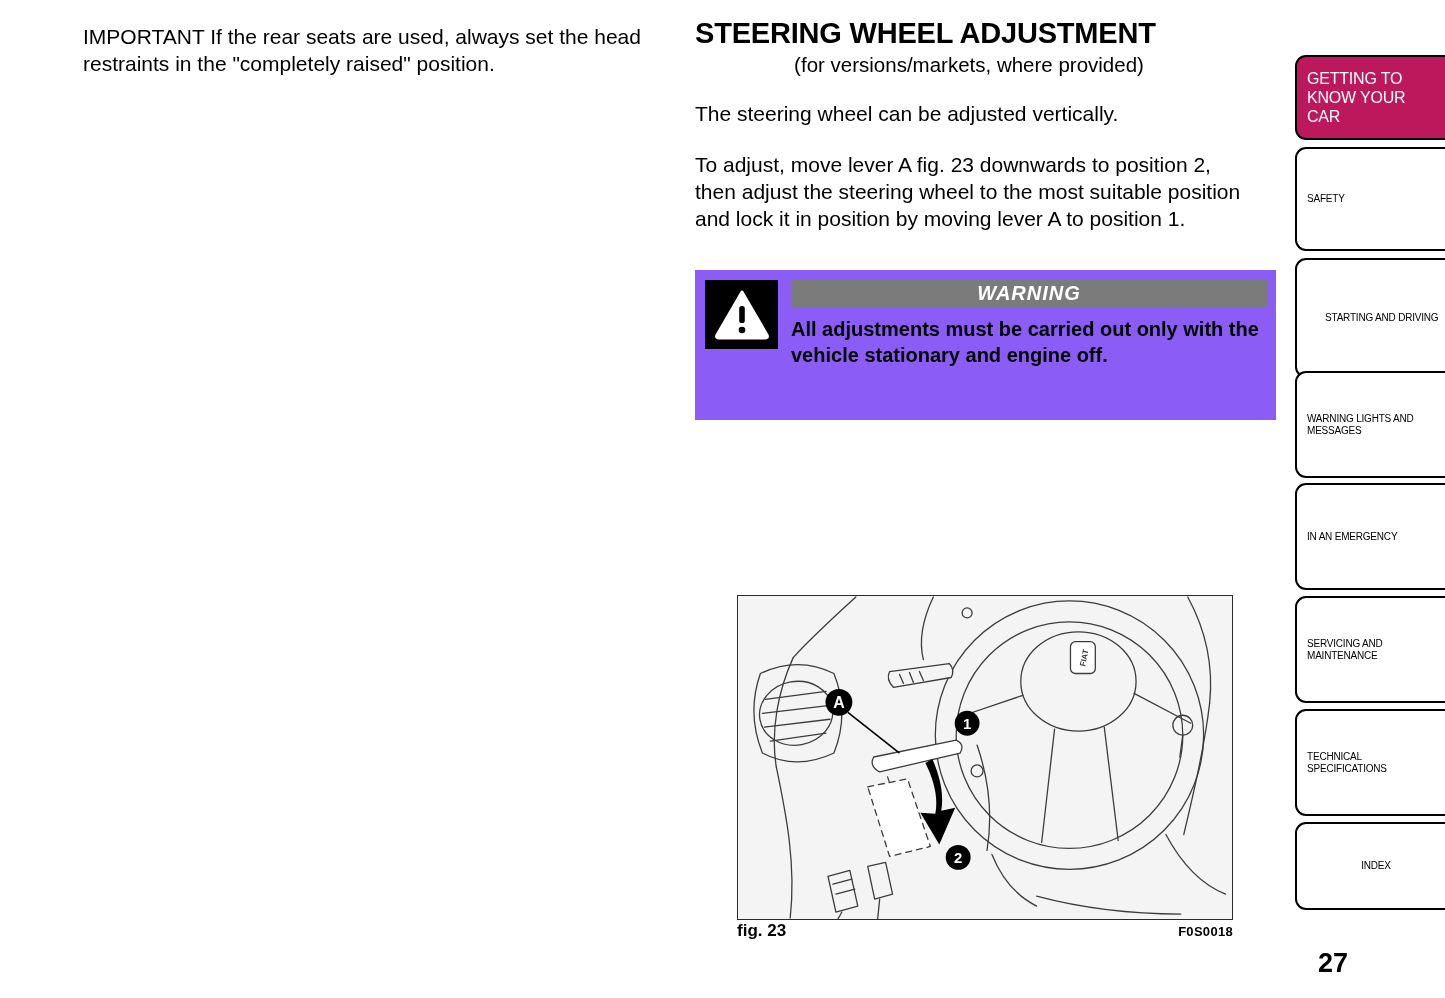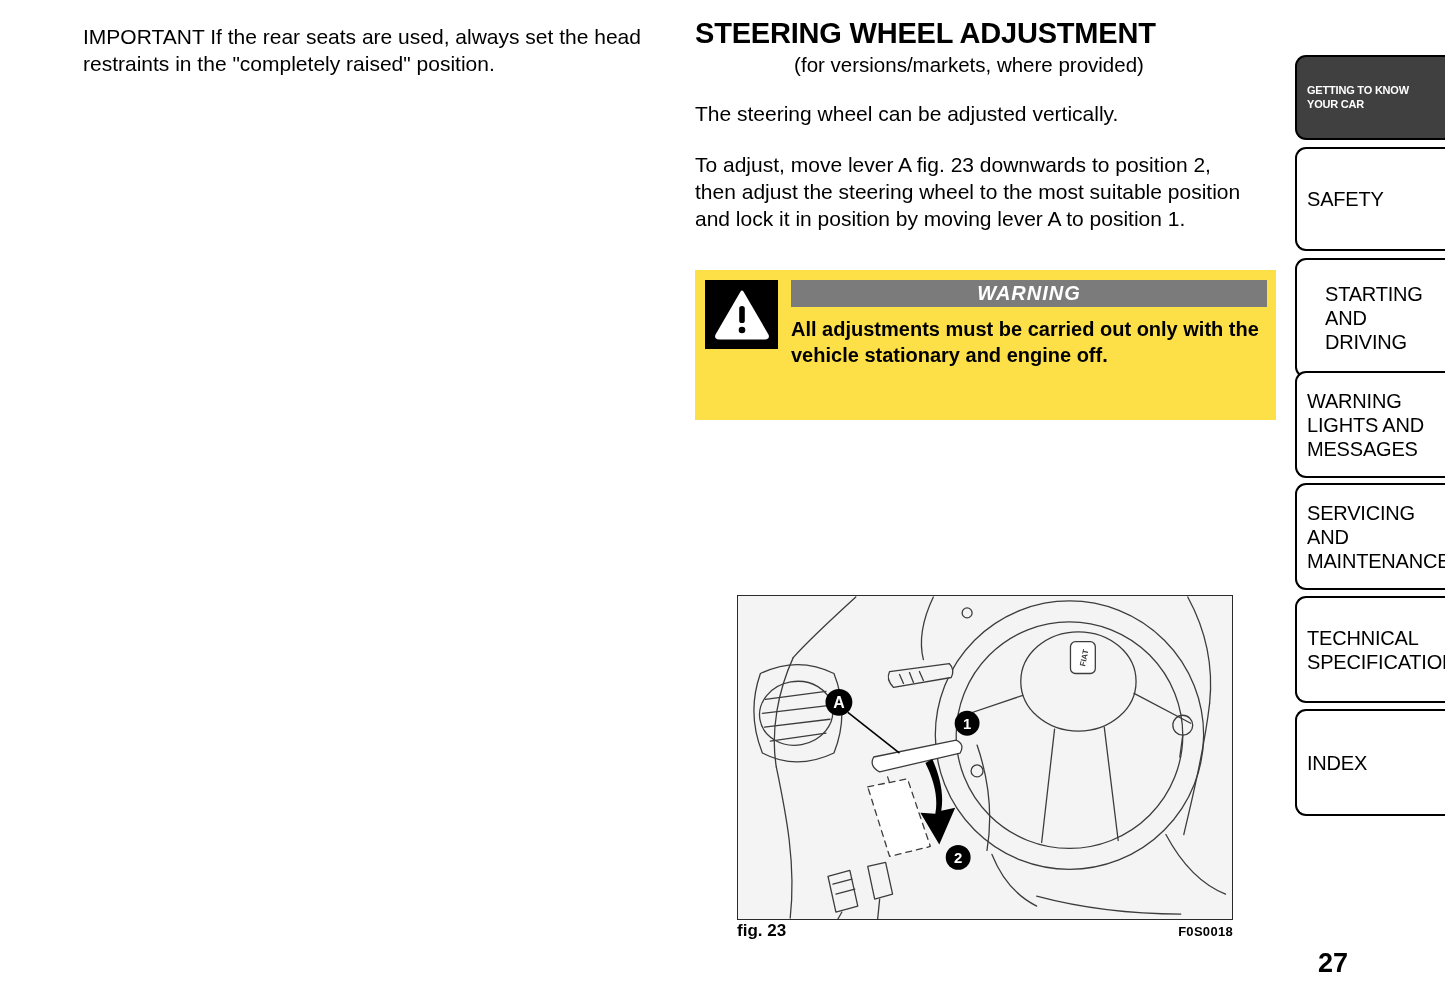--- a/index.html
+++ b/index.html
@@ -11,36 +11,36 @@
   .left-col { position:absolute; left:83px; top:24px; width:580px; font-size:21px; line-height:1.28; }
   .left-col p + p { margin-top:22px; }
 
   
   .main-col { position:absolute; left:695px; top:18px; width:548px; }
   .title { font-size:29px; font-weight:bold; letter-spacing:-0.2px; line-height:1.1; }
   .subtitle { font-size:20.5px; margin-top:3px;text-align:center; }
   .para { font-size:21px; line-height:1.28; margin-top:24px; }
 
   
-  .warning-box { position:absolute; left:695px; top:270px; width:581px; min-height:150px; background:#fde047; padding:10px 9px 12px 10px; }
+  .warning-box { position:absolute; left:695px; top:270px; width:581px; min-height:150px; background:#8b5cf6; padding:10px 9px 12px 10px; }
   .warning-icon { float:left; width:73px; height:69px; background:#000; margin-right:13px; display:flex; align-items:center; justify-content:center; }
   .warning-bar { overflow:hidden; background:#7b7b7b; color:#fff; font-weight:bold; font-style:italic; text-align:center; font-size:20px; height:27px; line-height:27px; letter-spacing:1px; }
   .warning-text { font-size:20px; font-weight:bold; line-height:1.32; margin-top:9px; }
 
   
   .figure { position:absolute; left:737px; top:595px; width:496px; height:325px; background:#f4f4f4; border:1px solid #2b2b2b; }
   .figure svg { display:block; width:100%; height:100%; }
   .fig-caption { position:absolute; left:737px; top:921px; font-size:17px; font-weight:bold; }
   .fig-code { position:absolute; right:212px; top:924px; font-size:13px; font-weight:bold; letter-spacing:0.3px; }
 
   
   .sidebar { position:absolute; top:0; right:0; width:150px; height:998px; }
-  .tab { position:absolute; right:0; width:150px; background:#fff; border:2px solid #000; border-right:none; border-radius:11px 0 0 11px; display:flex; align-items:center; padding-left:10px; font-size:20px; line-height:1.2; letter-spacing:-0.2px; }
+  .tab { position:absolute; right:0; width:150px; background:#fff; border:2px solid #000; border-right:none; border-radius:11px 0 0 11px; display:flex; align-items:center; padding-left:10px; font-size:10px; line-height:1.2; letter-spacing:-0.2px; }
   .tab span { display:block; max-width:122px; }
-  .tab.active { background:#404040; color:#fff; border-color:#000; font-weight:bold; font-size:11px; }
+  .tab.active { background:#be185d; color:#fff; border-color:#000; font-weight:normal; font-size:16px; }
   .tab:nth-child(1) { top:55px;  height:85px; }
   .tab:nth-child(2) { top:147px; height:104px; }
   .tab:nth-child(3) { top:258px; height:120px;padding-left:28px; }
   .tab:nth-child(4) { top:371px; height:107px; }
   .tab:nth-child(5) { top:483px; height:107px; }
   .tab:nth-child(6) { top:596px; height:107px; }
   .tab:nth-child(7) { top:709px; height:107px; }
   .tab:nth-child(8) { top:822px; height:88px;justify-content:center; }
 
   .page-number { position:absolute; left:1318px; top:948px; font-size:27px; font-weight:bold; }
@@ -160,20 +160,23 @@
     <div class="tab">
         <span>SAFETY</span>
       </div>
     <div class="tab">
         <span>STARTING AND DRIVING</span>
       </div>
     <div class="tab">
         <span>WARNING LIGHTS AND MESSAGES</span>
       </div>
     <div class="tab">
+        <span>IN AN EMERGENCY</span>
+      </div>
+    <div class="tab">
         <span>SERVICING AND MAINTENANCE</span>
       </div>
     <div class="tab">
         <span>TECHNICAL SPECIFICATIONS</span>
       </div>
     <div class="tab">
         <span>INDEX</span>
       </div>
   </div>
 

